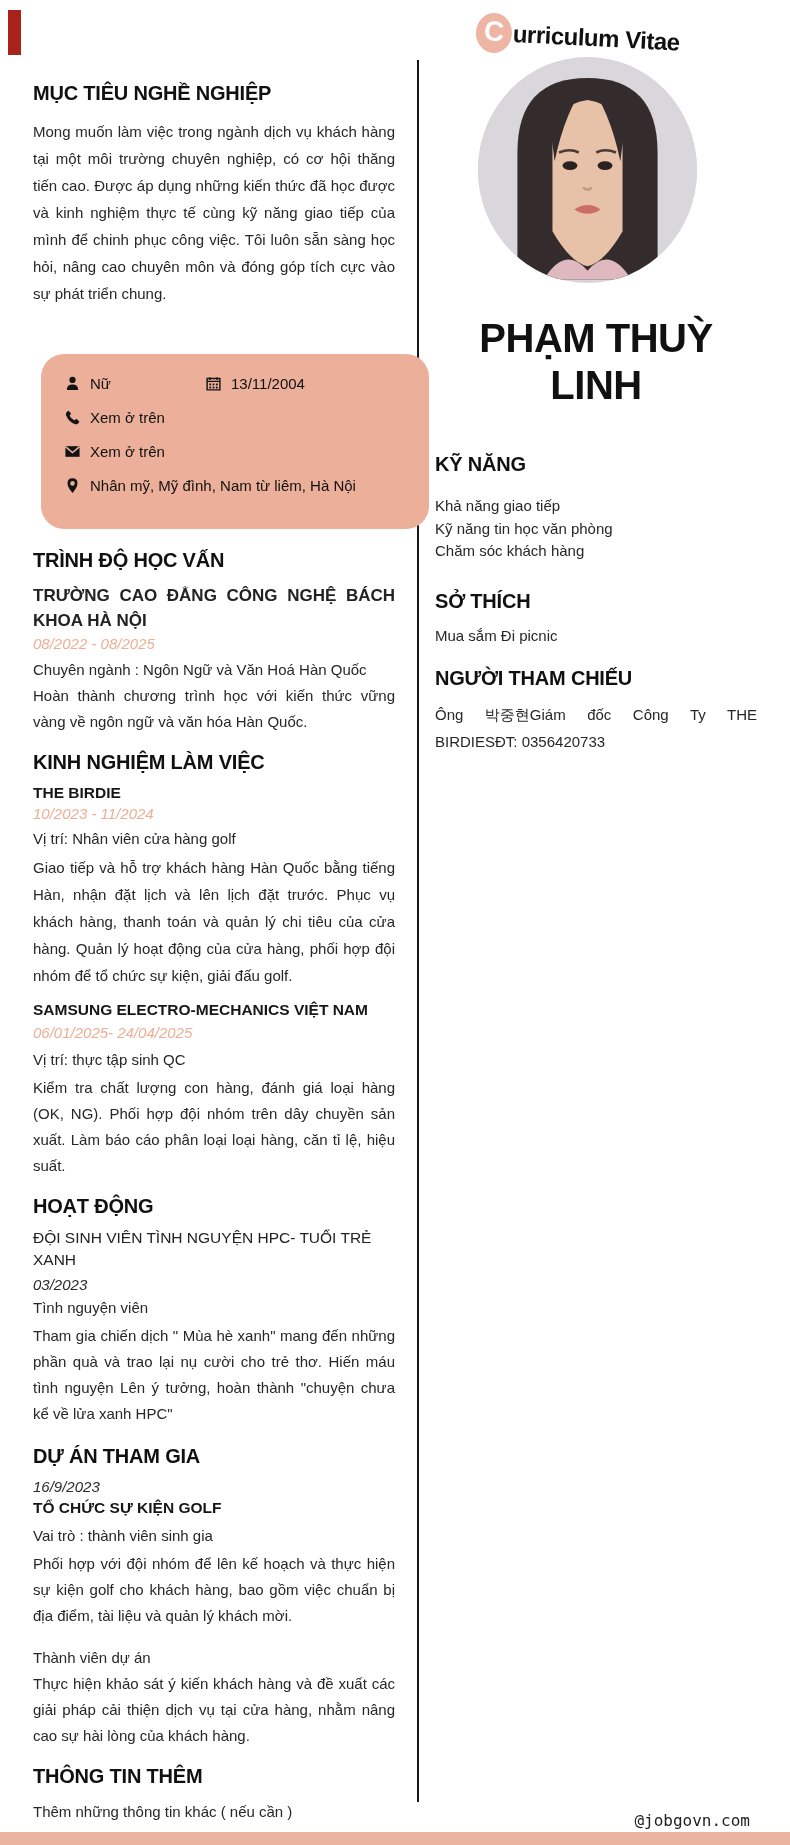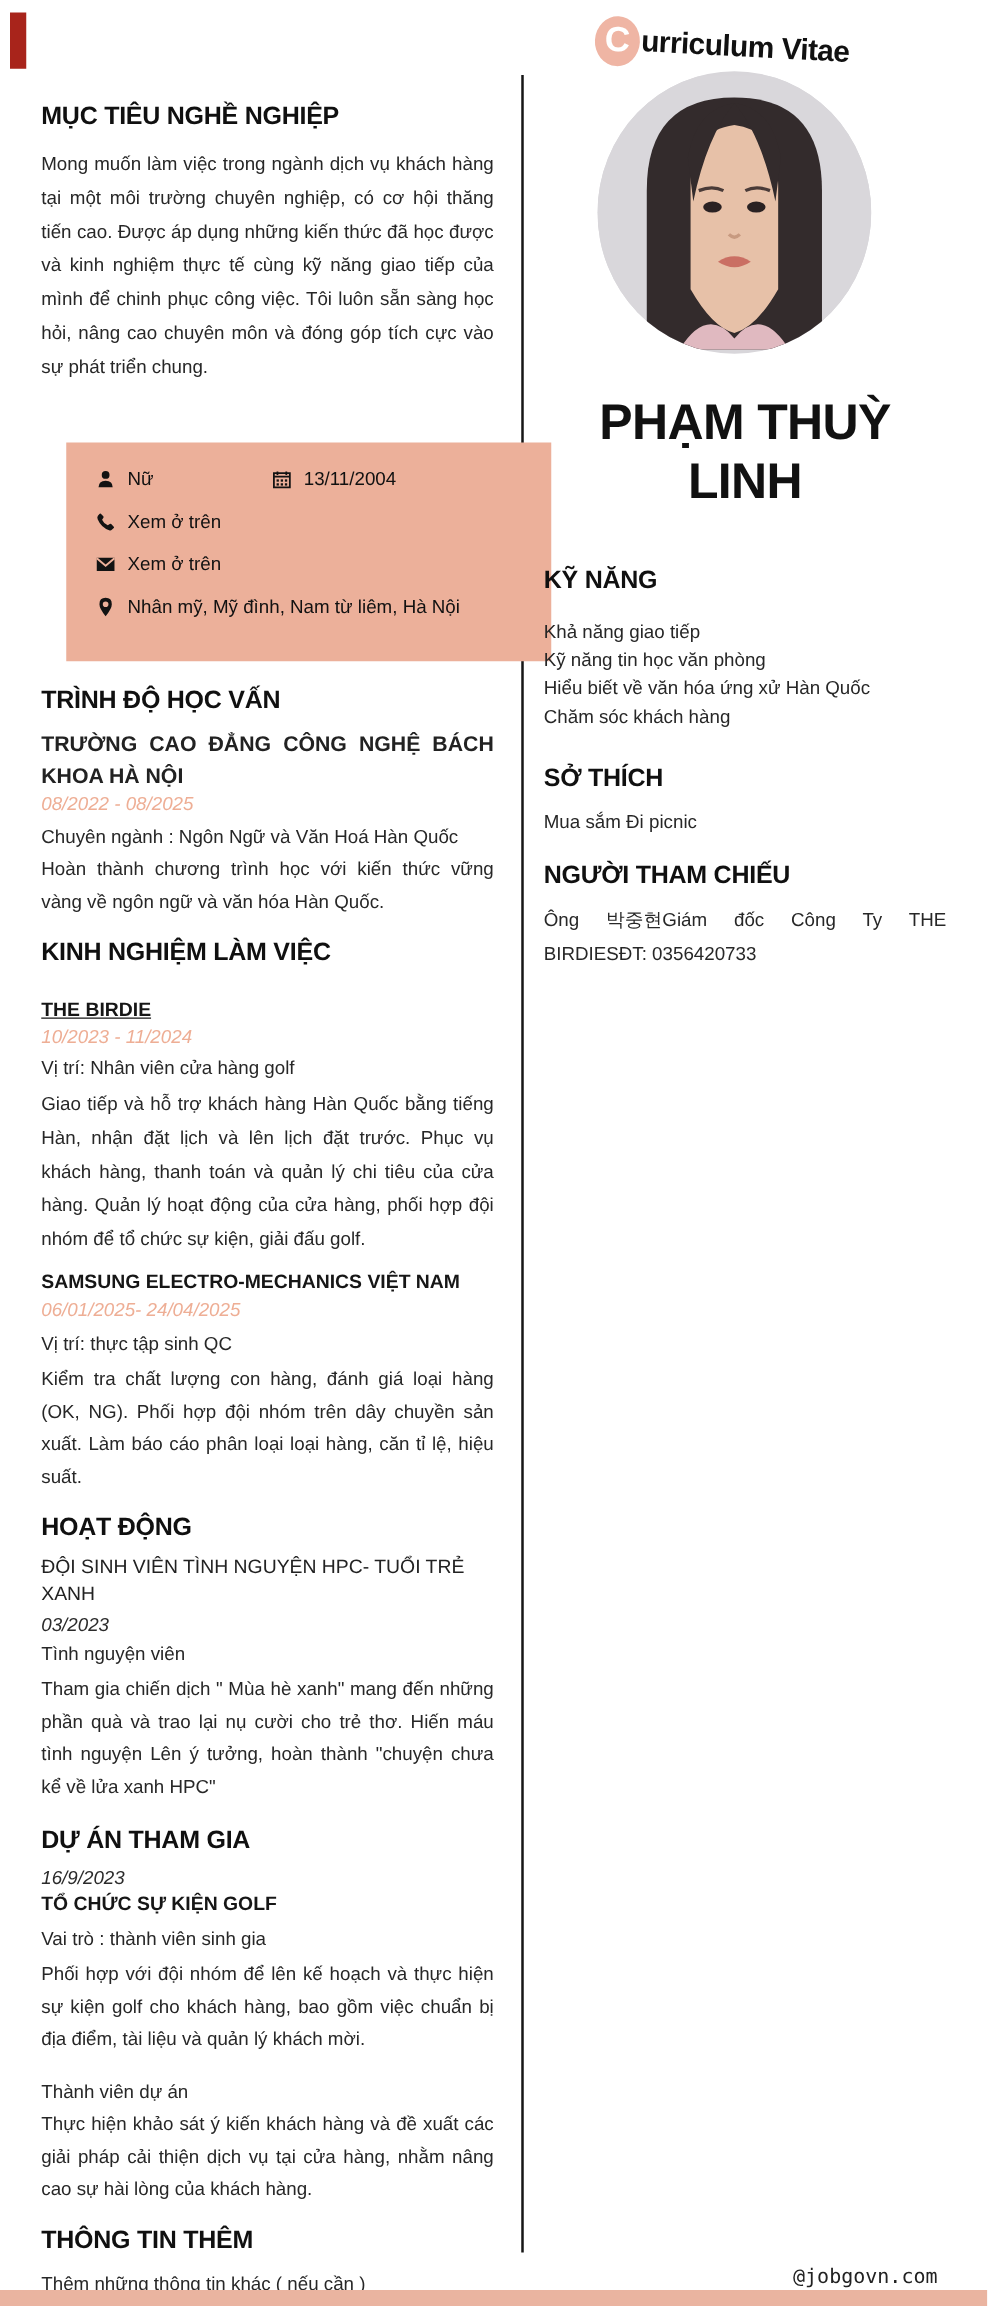--- a/index.html
+++ b/index.html
@@ -32,34 +32,34 @@
   .subhead-plain { font-size:15.5px; line-height:22px; font-weight:400; color:#222; }
   .date { font-size:15px; line-height:20px; font-style:italic; }
   .date.accent { color:#eeae95; }
   .date.dark { color:#2b2b2b; }
 
   
   .obj-head { margin-top:78px; }
   .obj-text { margin-top:10px; line-height:27px; }
 
   
-  .info-box { margin-top:47px; margin-left:20px; width:388px; height:175px; background:#ecb09a; padding:12px 0 0 23px; }
+  .info-box { margin-top:47px; margin-left:8px; width:388px; height:175px; background:#ecb09a; padding:12px 0 0 23px;border-radius:23px; }
   .info-row { position:relative; height:34px; display:flex; align-items:center; }
   .info-cell { display:flex; align-items:center; gap:9px; font-size:15px; color:#111; }
   .info-cell.second { position:absolute; left:141px; top:0; height:34px; }
   .info-icon { width:17px; height:17px; flex:0 0 17px; display:flex; align-items:center; justify-content:center; }
   .info-icon svg { width:17px; height:17px; fill:#131313; }
 
   .mt-edu-head { margin-top:16px; }
   .school { margin-top:8px; font-size:17px; line-height:25px; font-weight:bold; text-align:justify; }
   .edu-date { margin-top:1px; }
   .edu-body { margin-top:3px; }
 
   .mt-exp-head { margin-top:12px; }
-  .company1 { margin-top:21px;text-decoration:underline; }
+  .company1 { margin-top:5px; }
   .pos-line { margin-top:2px; }
   .job-desc { margin-top:2px; }
   .company2 { margin-top:10px; }
   .date2 { margin-top:2px; }
   .pos-line2 { margin-top:4px; }
 
   .mt-act-head { margin-top:12px; }
   .act-org { margin-top:6px; }
   .act-date { margin-top:4px; }
   .act-desc { margin-top:2px; }
@@ -220,21 +220,20 @@
 
   </div>
 
   <div class="right-col">
     <div class="name">PHẠM THUỲ LINH</div>
 
     <h2 class="sec skills-head">KỸ NĂNG</h2>
     <div class="skills-list">
       <div class="skill-item">Khả năng giao tiếp</div>
       <div class="skill-item">Kỹ năng tin học văn phòng</div>
-      <div class="skill-item">Hiểu biết về văn hóa ứng xử Hàn Quốc</div>
       <div class="skill-item">Chăm sóc khách hàng</div>
     </div>
 
     <h2 class="sec hobby-head">SỞ THÍCH</h2>
     <div class="hobby-text">Mua sắm Đi picnic</div>
 
     <h2 class="sec ref-head">NGƯỜI THAM CHIẾU</h2>
     <div class="ref-text">Ông 박중현Giám đốc Công Ty THE BIRDIESĐT: 0356420733</div>
   </div>
 

